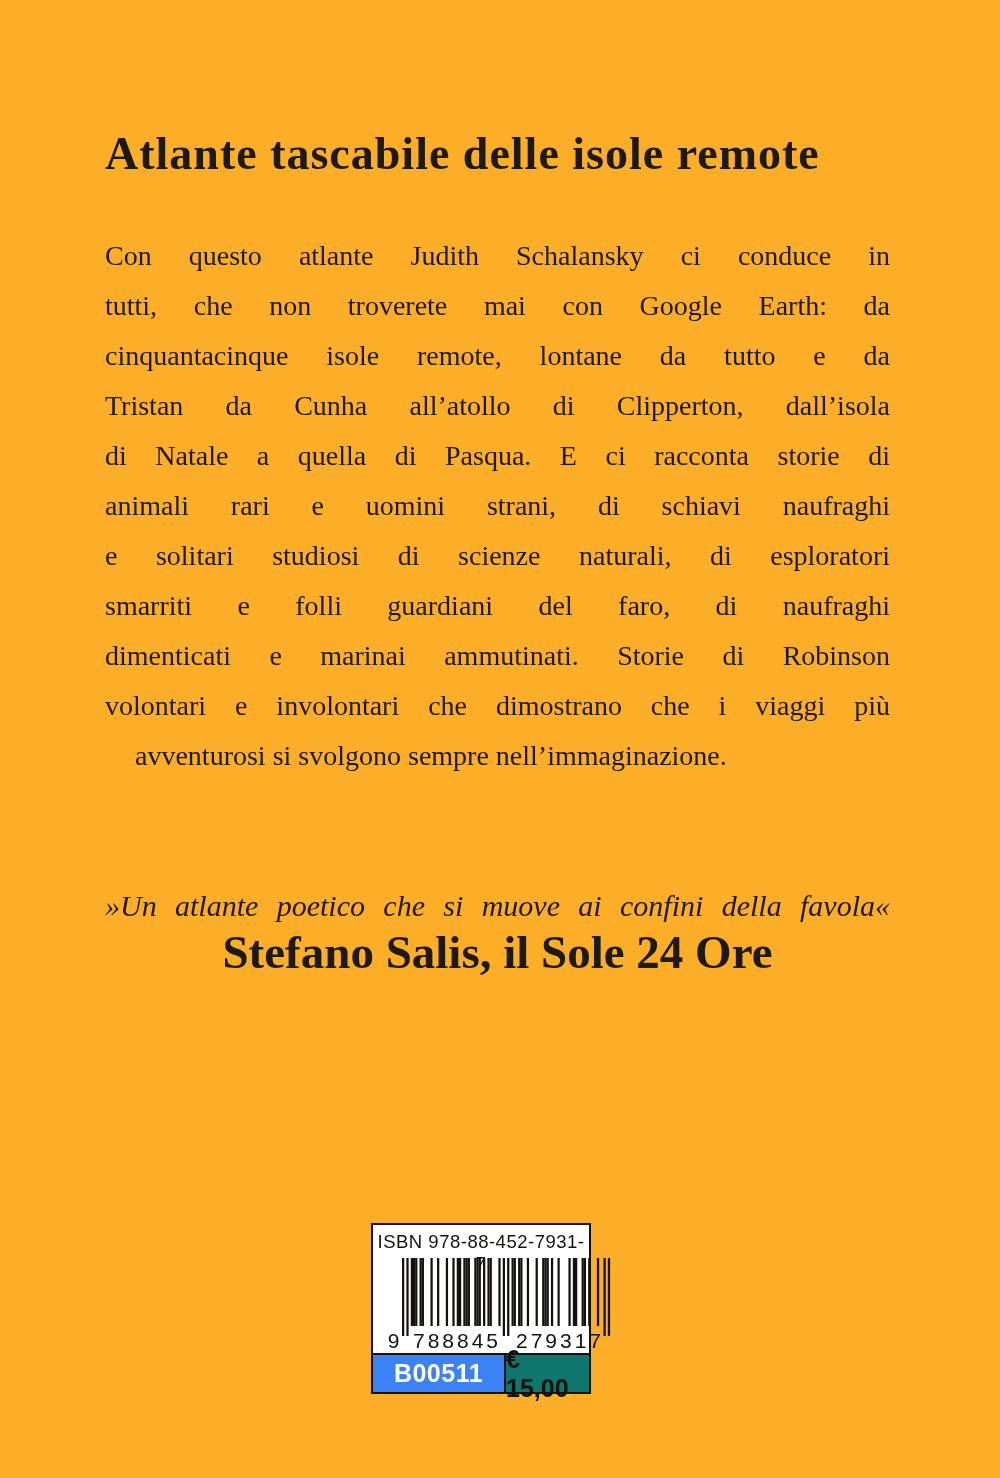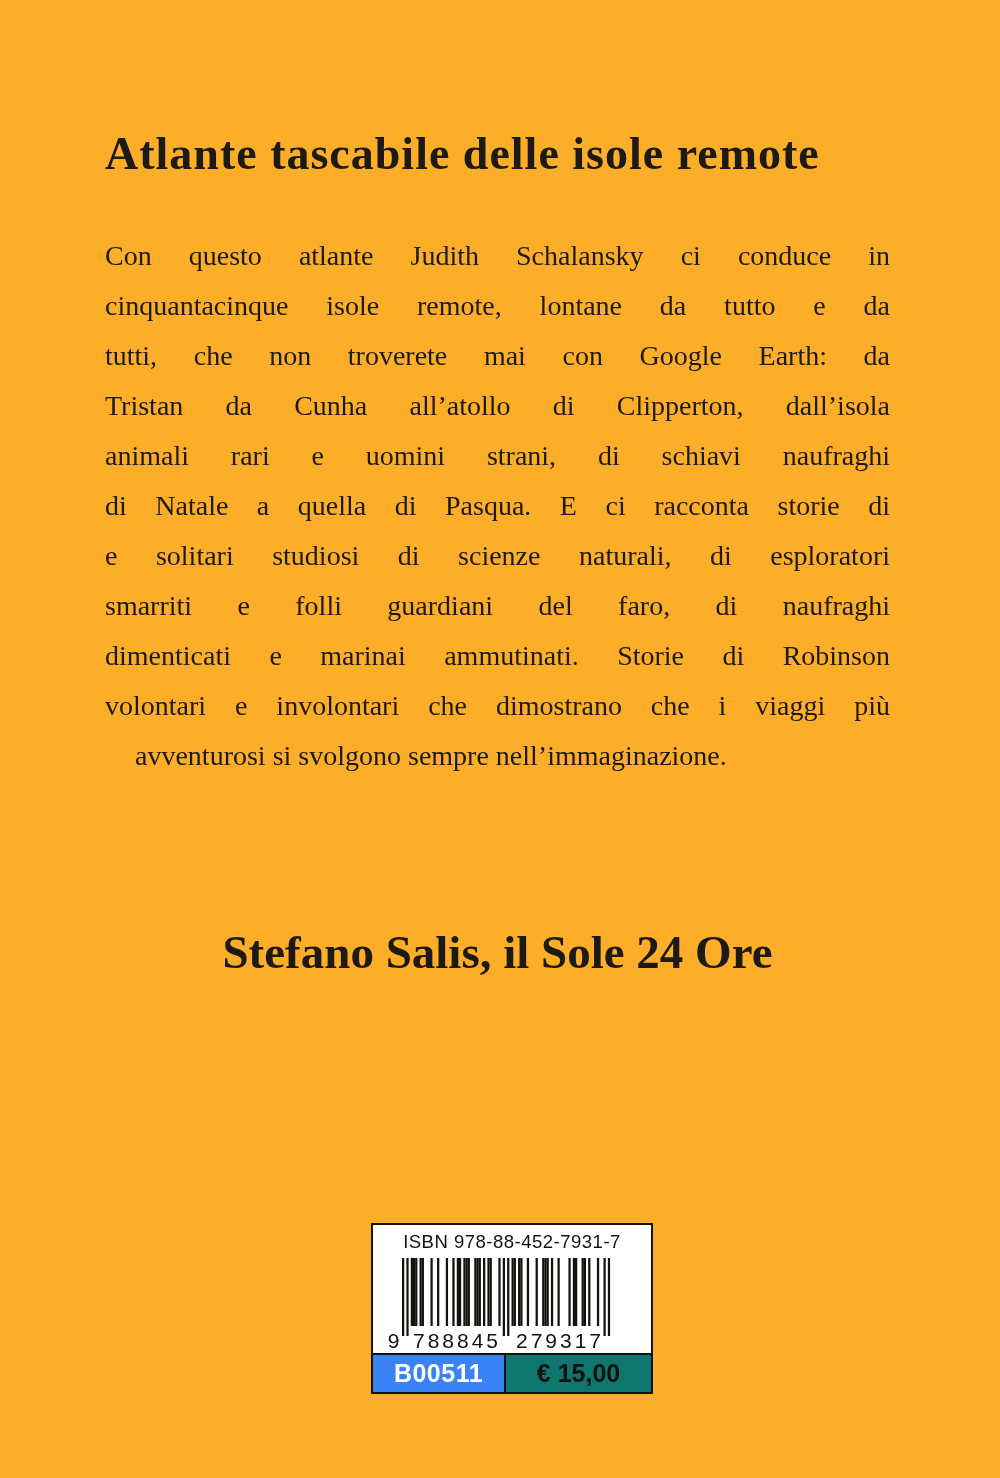--- a/index.html
+++ b/index.html
@@ -52,21 +52,21 @@
   .attribution{
     position:absolute;
     left:105px;top:932px;width:785px;
     font-size:47px;line-height:40px;
     font-weight:700;
     text-align:center;
   }
 
   .bc-box{
     position:absolute;
-    left:371px;top:1223px;width:282px;height:171px;
+    left:371px;top:1223px;width:220px;height:171px;
     background:#ffffff;
     border:2px solid #14120f;
     font-family:"Liberation Sans", sans-serif;
   }
   .bc-isbn{
     position:absolute;
     top:6px;left:0;right:0;
     text-align:center;
     font-size:18.5px;
     line-height:22px;
@@ -111,32 +111,33 @@
 </style>
 </head>
 <body>
 
 <div class="cover">
 
   <h1 class="title">Atlante tascabile delle isole remote</h1>
 
   <div class="body-text">
     <div class="body-line">Con questo atlante Judith Schalansky ci conduce in</div>
+    <div class="body-line">tutti, che non troverete mai con Google Earth: da</div>
     <div class="body-line">cinquantacinque isole remote, lontane da tutto e da</div>
-    <div class="body-line">tutti, che non troverete mai con Google Earth: da</div>
     <div class="body-line">Tristan da Cunha all’atollo di Clipperton, dall’isola</div>
+    <div class="body-line">di Natale a quella di Pasqua. E ci racconta storie di</div>
     <div class="body-line">animali rari e uomini strani, di schiavi naufraghi</div>
-    <div class="body-line">di Natale a quella di Pasqua. E ci racconta storie di</div>
     <div class="body-line">e solitari studiosi di scienze naturali, di esploratori</div>
     <div class="body-line">smarriti e folli guardiani del faro, di naufraghi</div>
     <div class="body-line">dimenticati e marinai ammutinati. Storie di Robinson</div>
     <div class="body-line">volontari e involontari che dimostrano che i viaggi più</div>
     <div class="body-line last">avventurosi si svolgono sempre nell’immaginazione.</div>
   </div>
 
+  <div class="quote">»Un atlante poetico che si muove ai confini della favola«</div>
   <div class="attribution">Stefano Salis, il Sole 24 Ore</div>
 
   <div class="bc-box">
     <div class="bc-isbn">ISBN 978-88-452-7931-7</div>
 
     <svg class="bc-bars" viewBox="0 0 263 92">
       <g id="bars">
           <rect x="29.00" y="0" width="2.25" height="78"></rect>
           <rect x="33.38" y="0" width="2.25" height="78"></rect>
           <rect x="37.76" y="0" width="2.25" height="68"></rect>

